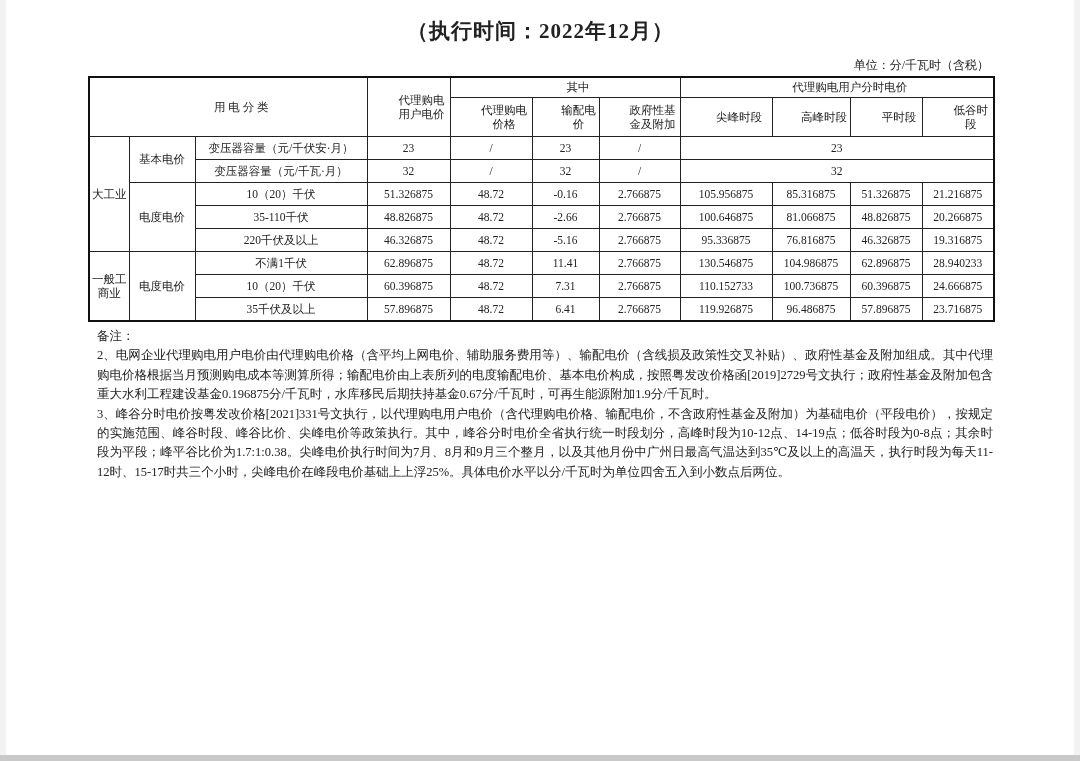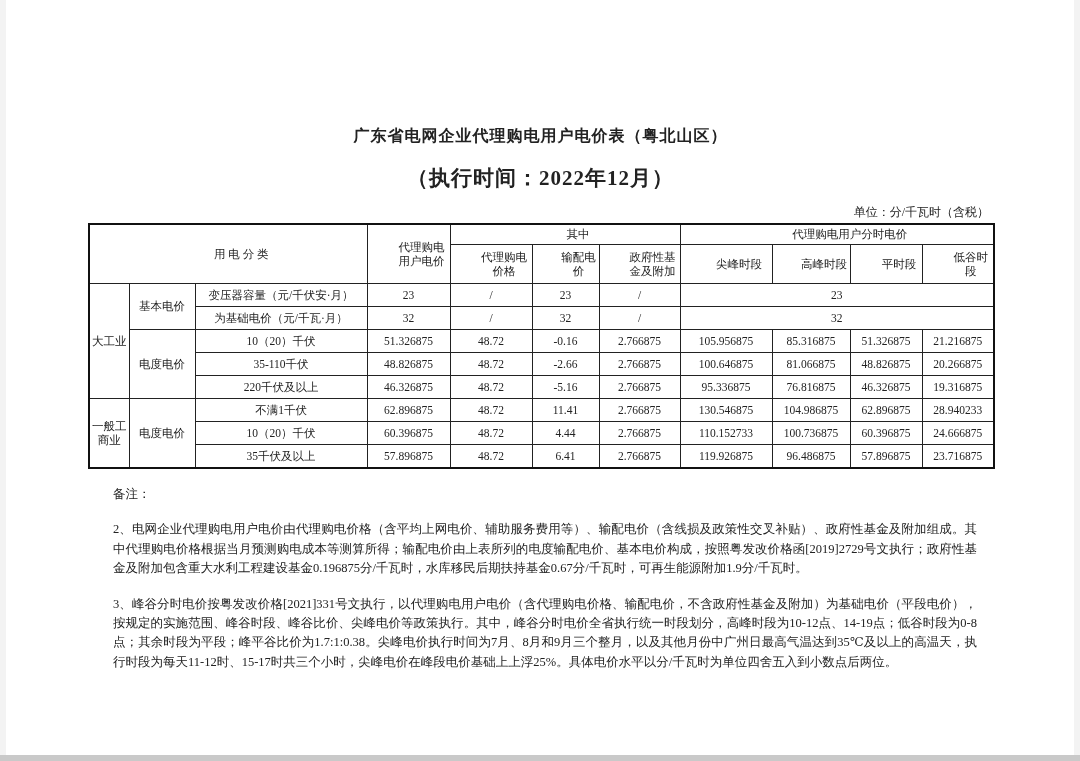--- a/index.html
+++ b/index.html
@@ -78,32 +78,31 @@
   tr.hrow2 td { height: 36px; }
   tbody.data td { height: 20px; }
   .notes {
     margin-top: 5px;
     padding-left: 9px;
     width: 896px;
     font-size: 12.5px;
     line-height: 1.55;
     text-align: justify;
   }
-  .notes p { margin: 16px; }
+  .notes p { margin: 0; }
 </style>
 </head>
 <body>
 
 <div class="page">
   <div class="edge-left"></div>
   <div class="edge-right"></div>
   <div class="edge-bottom"></div>
 
   <div class="content">
-    <h1 class="doc-title">广东省电网企业代理购电用户电价表（粤北山区）</h1>
     <h2 class="doc-subtitle">（执行时间：2022年12月）</h2>
     <div class="unit-note">单位：分/千瓦时（含税）</div>
 
     <table class="price-table">
       <colgroup>
         <col style="width:40px">
           <col style="width:66px">
           <col style="width:172px">
         <col style="width:83px">
           <col style="width:82px">
@@ -136,21 +135,21 @@
           <td rowspan="5">大工业</td>
           <td rowspan="2">基本电价</td>
           <td>变压器容量（元/千伏安·月）</td>
           <td>23</td>
           <td>/</td>
           <td>23</td>
           <td>/</td>
           <td colspan="4">23</td>
         </tr>
         <tr>
-          <td>为基础电价（元/千瓦·月）</td>
+          <td>变压器容量（元/千瓦·月）</td>
           <td>32</td>
           <td>/</td>
           <td>32</td>
           <td>/</td>
           <td colspan="4">32</td>
         </tr>
         <tr>
           <td rowspan="3">电度电价</td>
           <td>10（20）千伏</td>
           <td>51.326875</td>
@@ -194,21 +193,21 @@
           <td>2.766875</td>
           <td>130.546875</td>
           <td>104.986875</td>
           <td>62.896875</td>
           <td>28.940233</td>
         </tr>
         <tr>
           <td>10（20）千伏</td>
           <td>60.396875</td>
           <td>48.72</td>
-          <td>4.44</td>
+          <td>7.31</td>
           <td>2.766875</td>
           <td>110.152733</td>
           <td>100.736875</td>
           <td>60.396875</td>
           <td>24.666875</td>
         </tr>
         <tr>
           <td>35千伏及以上</td>
           <td>57.896875</td>
           <td>48.72</td>

